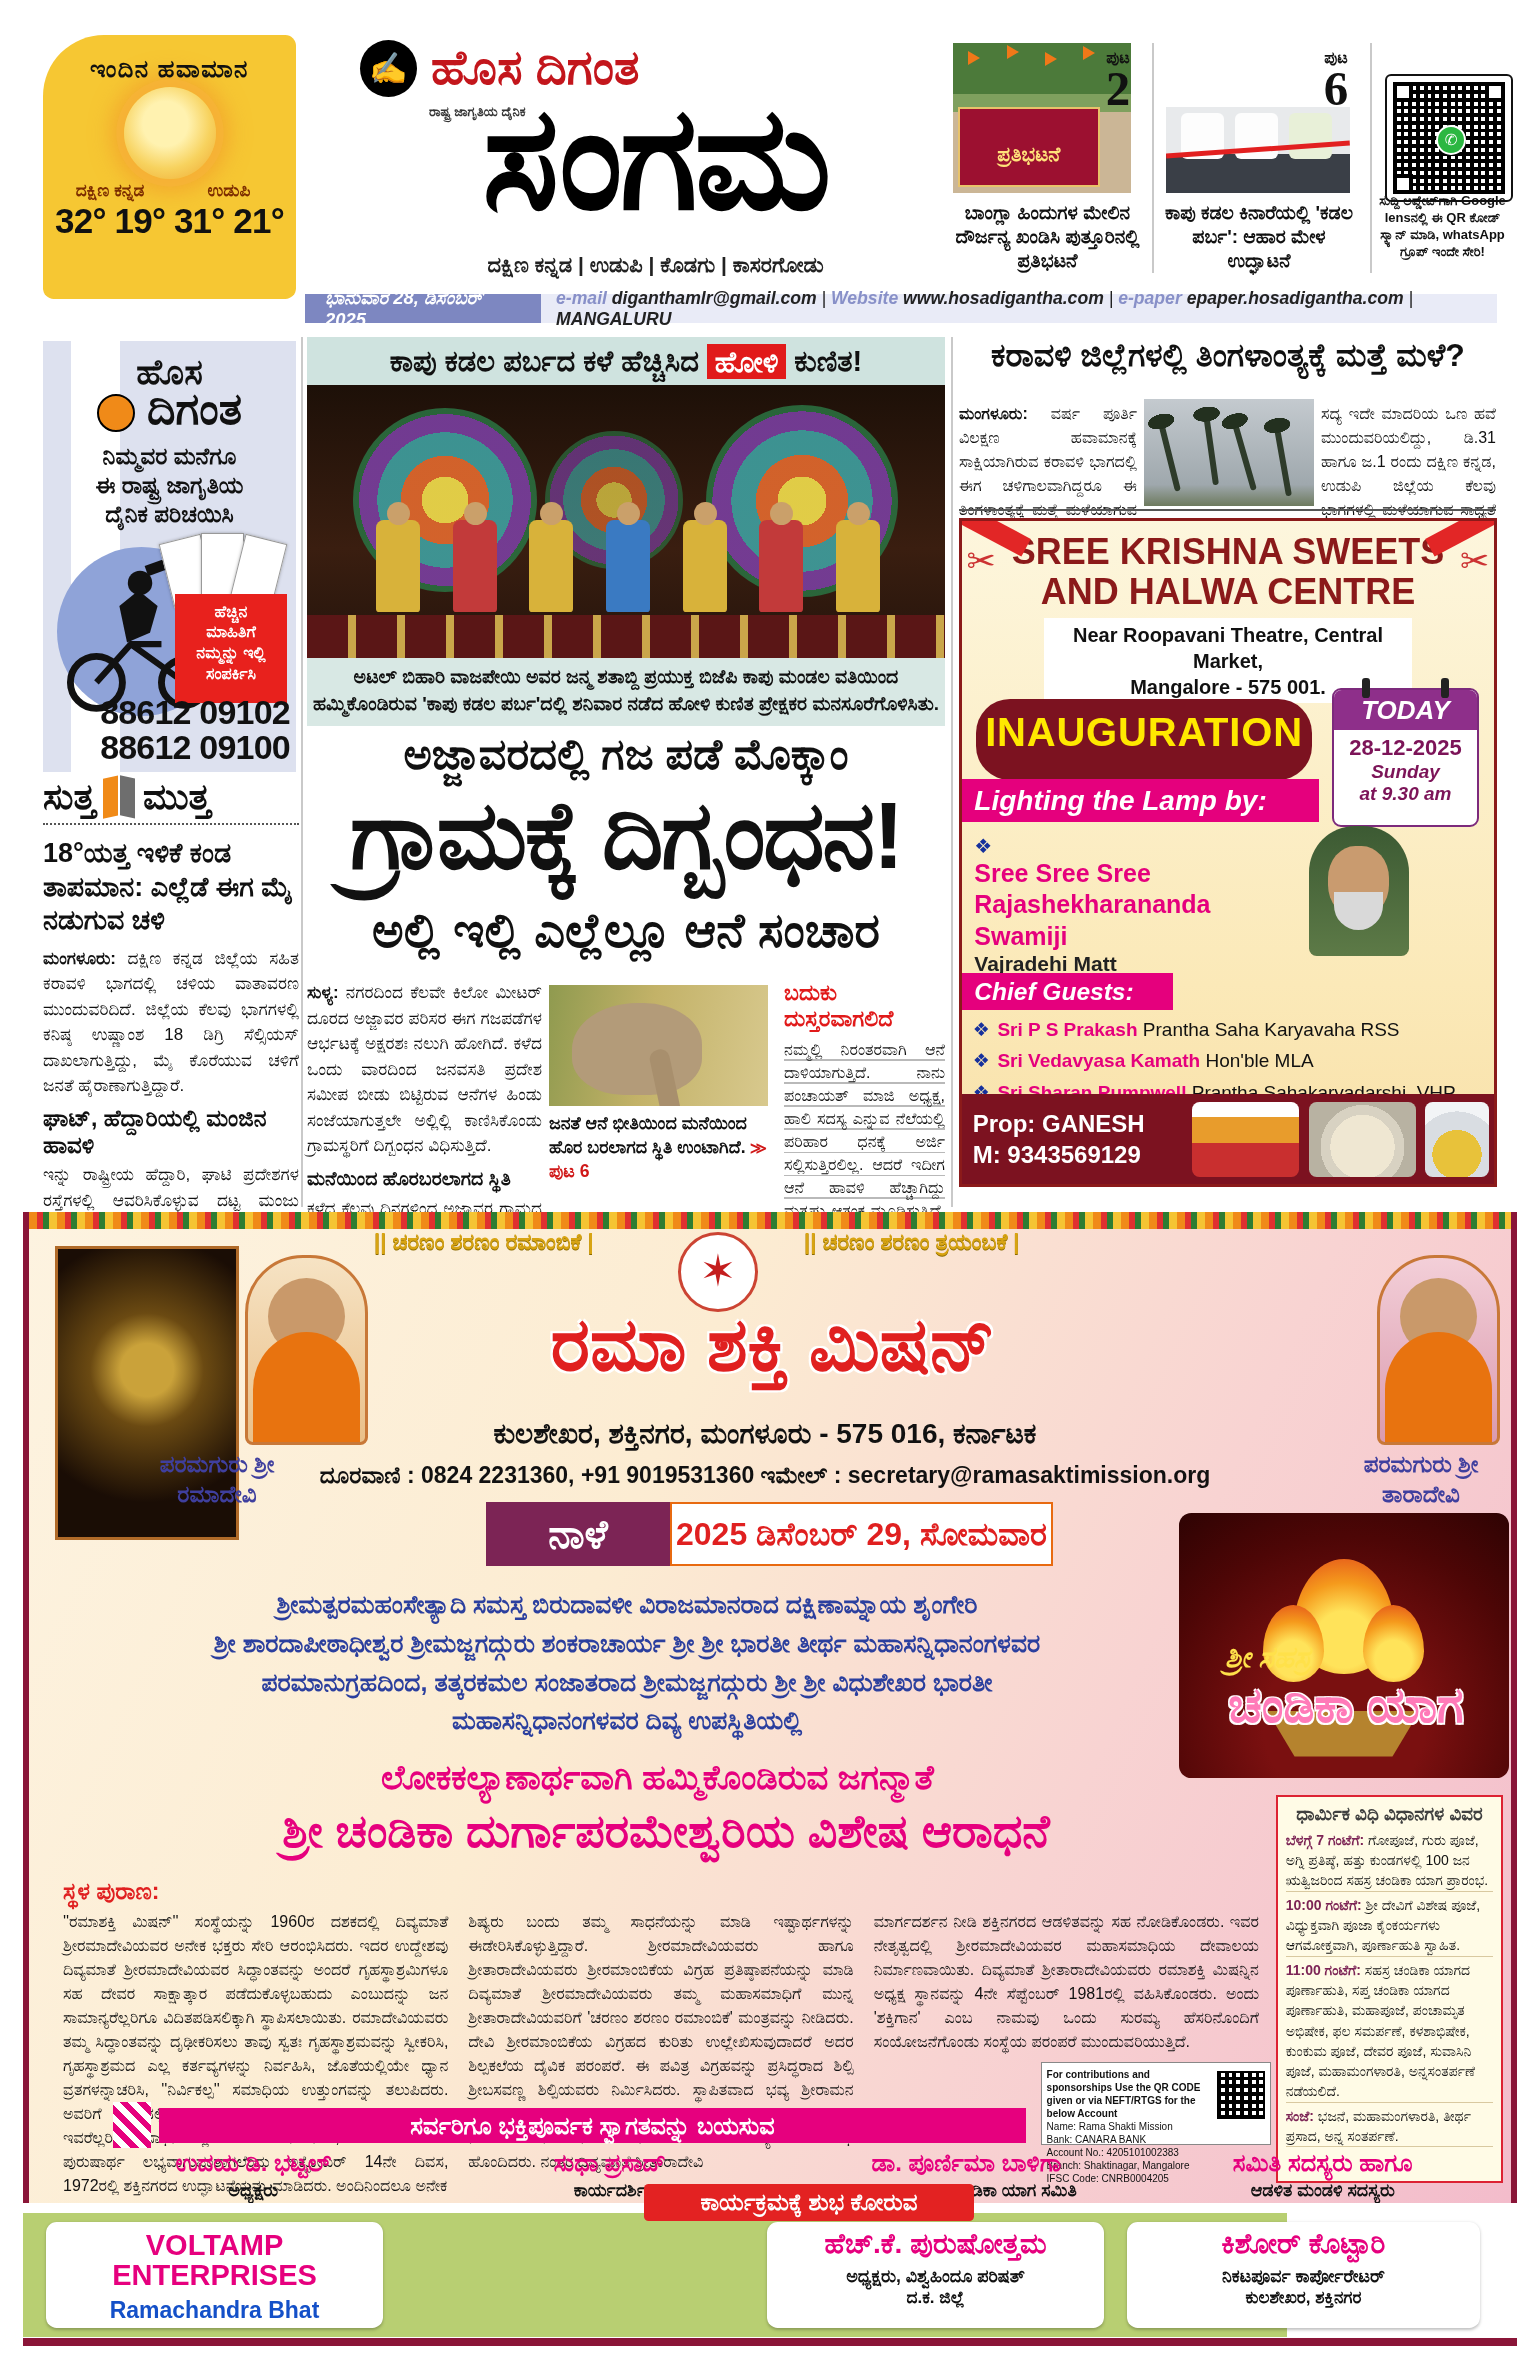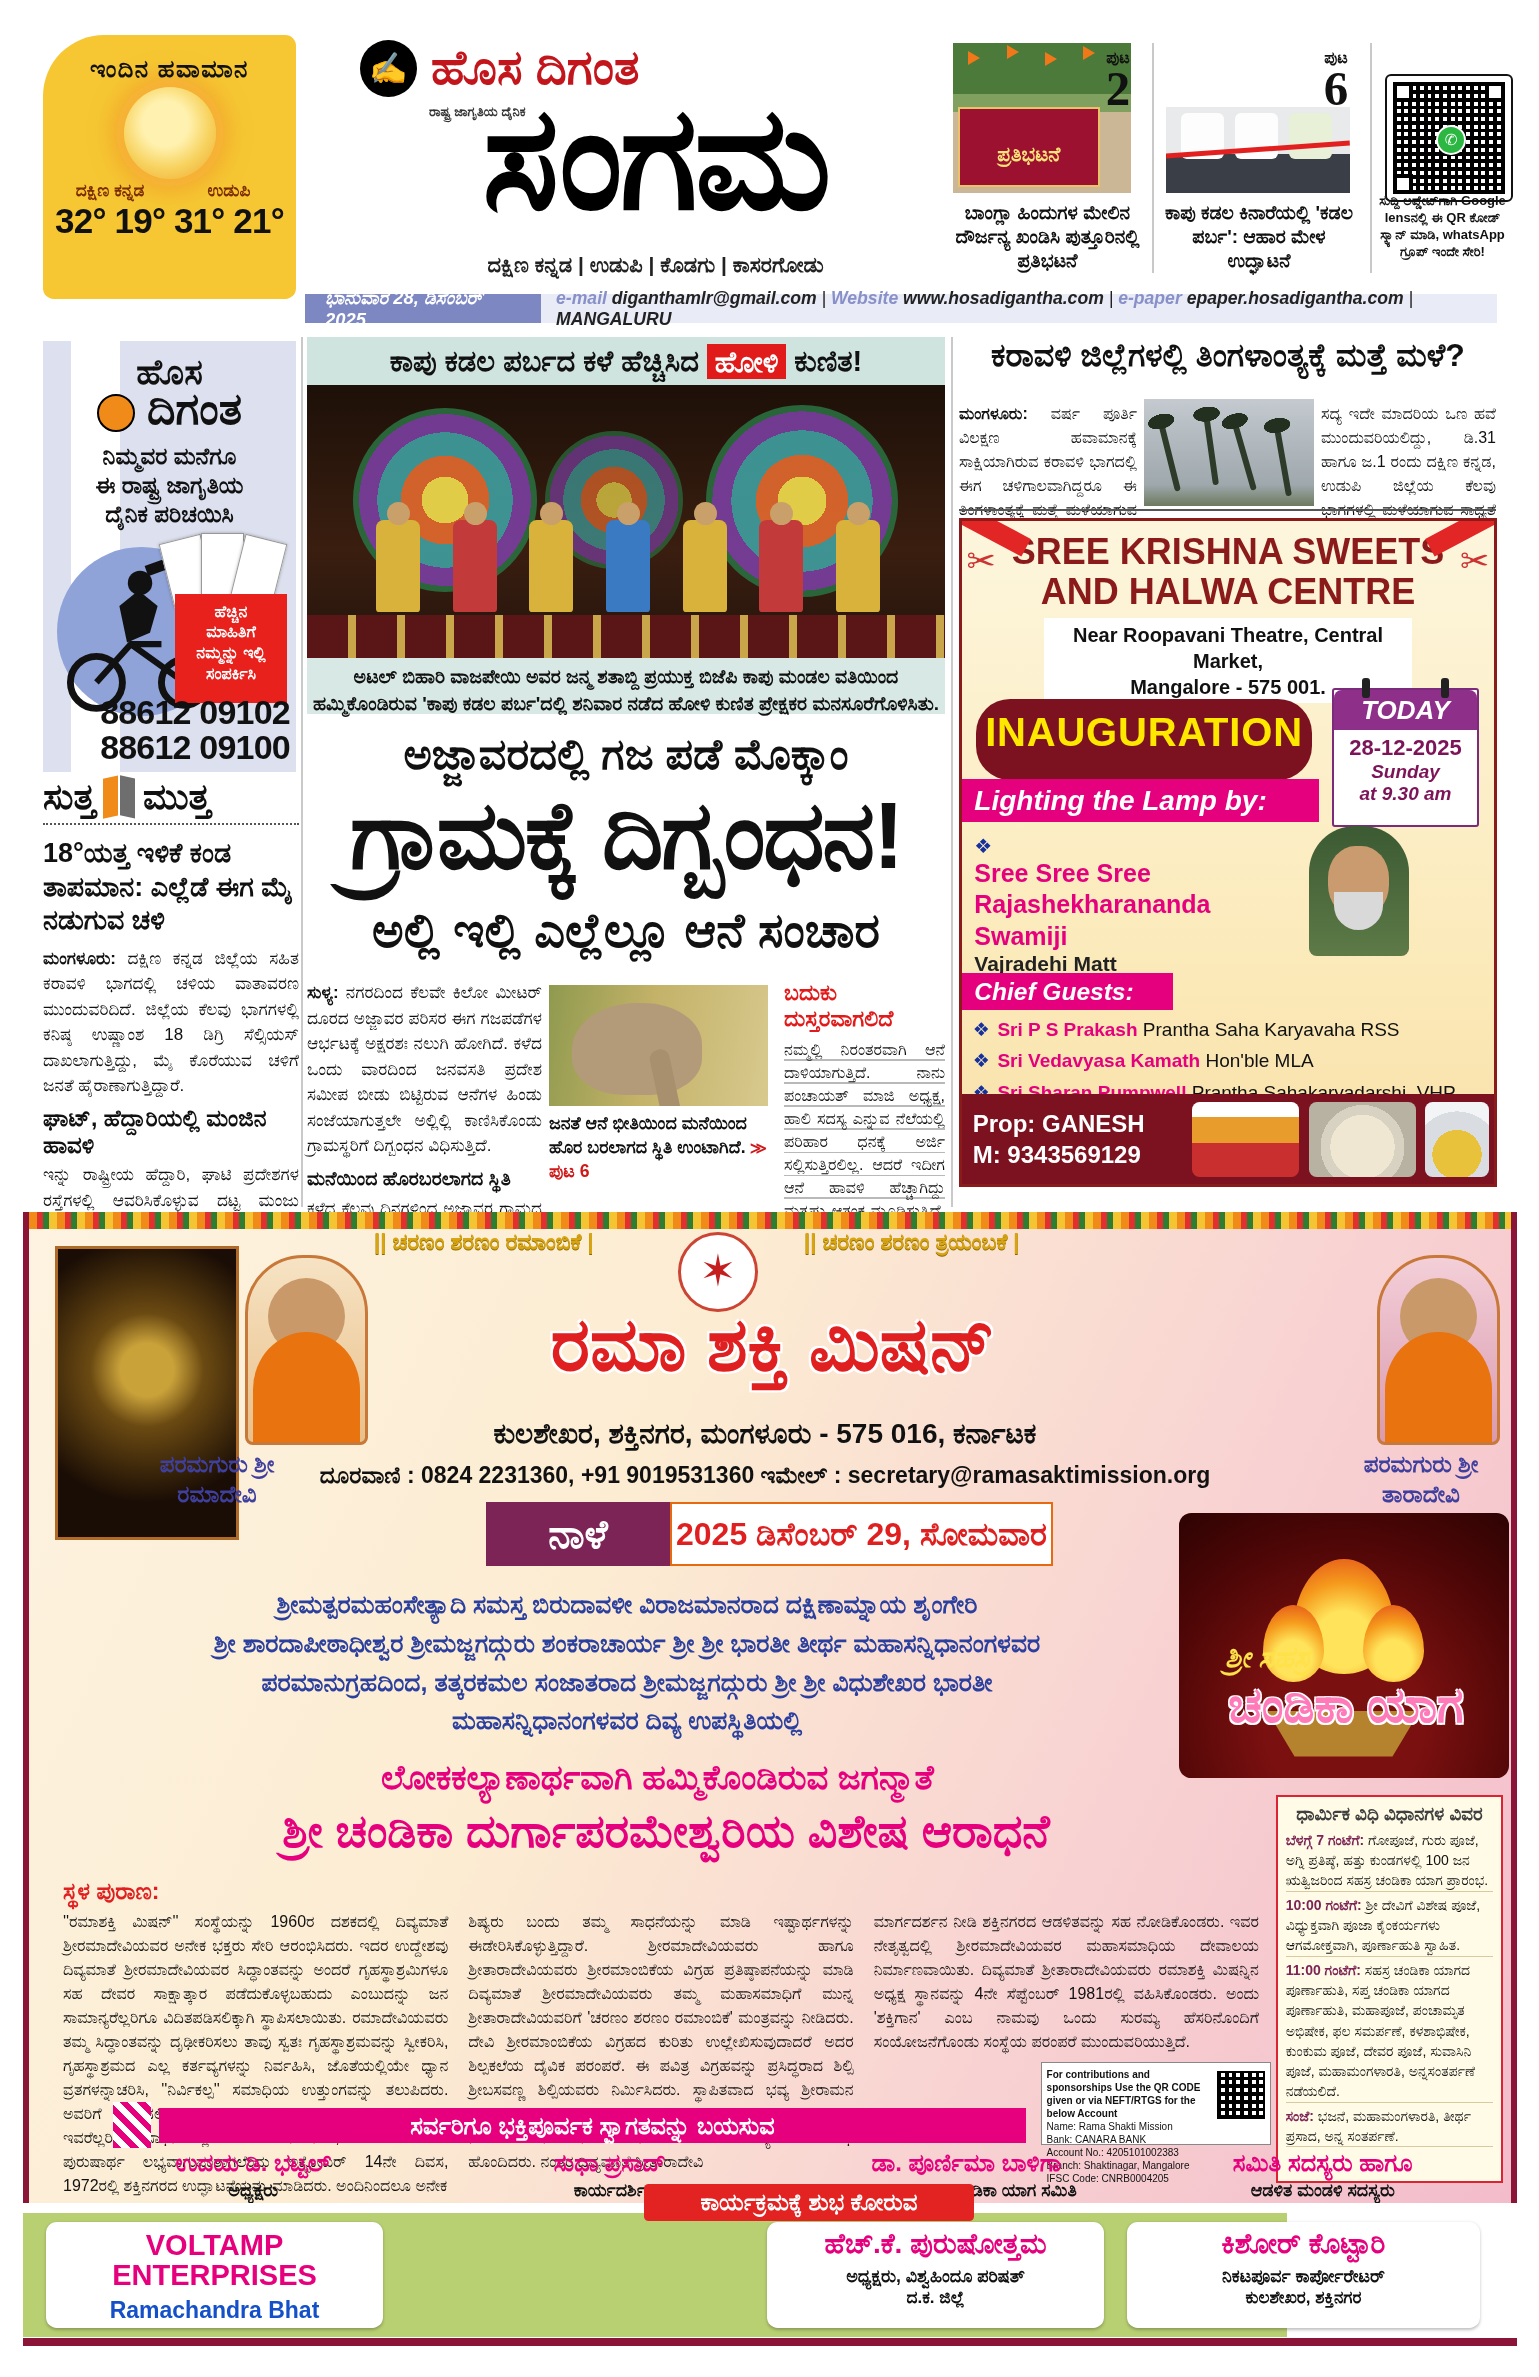--- a/index.html
+++ b/index.html
@@ -95,21 +95,21 @@
   .photohead{left:307px;top:337px;width:638px;height:48px;background:#cfe3df;
              font-size:29px;font-weight:900;text-align:center;line-height:48px;}
   .hl-red{background:#e11a1a;color:#fff;padding:1.5px 7.7px;}
   .stage{left:307px;top:385px;width:638px;height:273px;background:linear-gradient(#1d1008,#3a1e10 60%,#24140c);overflow:hidden;}
   .peacock{position:absolute;border-radius:50%;
            background:radial-gradient(circle,#f4e04d 0 18%,#e46a2e 18% 34%,#3fa0a0 34% 52%,#7a3fa0 52% 66%,#2a6e3f 66% 80%,transparent 80%);opacity:.9;}
   .performer{position:absolute;bottom:46px;width:44px;height:92px;border-radius:7.7px 7.7px 3.1px 3.1px;}
   .performer:before{content:"";position:absolute;left:50%;top:-18.4px;width:23px;height:23px;margin-left:-11.5px;border-radius:50%;background:#caa06a;}
   .skirtrow{position:absolute;left:0;bottom:0;width:100%;height:43px;
             background:repeating-linear-gradient(90deg,#5a1616 0 41px,#caa64a 41px 49px);}
-  .maincap{left:307px;top:658px;width:638px;height:56px;background:#d8e8e4;font-size:19px;font-weight:bold;
+  .maincap{left:307px;top:658px;width:638px;height:68px;background:#d8e8e4;font-size:19px;font-weight:bold;
            text-align:center;line-height:1.4;padding-top:6.1px;box-sizing:border-box;}
   .kicker{left:307px;top:730px;width:638px;text-align:center;font-size:43px;font-weight:900;}
   .bighead{left:307px;top:781px;width:638px;text-align:center;font-size:95px;font-weight:900;letter-spacing:-2.3px;}
   .deck{left:307px;top:903px;width:638px;text-align:center;font-size:48px;font-weight:900;}
   .mbody{left:307px;top:980px;width:235px;font-size:17px;line-height:1.5;text-align:justify;}
   .mbody .sh{font-size:19px;font-weight:900;}
   .ephoto{left:549px;top:985px;width:219px;height:121px;
           background:linear-gradient(100deg,#8f9a4f,#c3b268 45%,#d8c98e);overflow:hidden;}
   .ele{position:absolute;left:23px;top:18.4px;width:130px;height:92px;background:#b39b79;border-radius:50% 45% 40% 40%;}
   .ele:before{content:"";position:absolute;left:83px;top:46px;width:20px;height:69px;background:#a88f6d;border-radius:9.2px;transform:rotate(-12deg);}
@@ -132,21 +132,21 @@
   
   .sweets{left:959px;top:518px;width:538px;height:669px;border:3.8px solid #8b1a1a;box-sizing:border-box;
           background:linear-gradient(#fdf6dd,#fbe9b8 70%,#f8e0a8);overflow:hidden;}
   .sweets .rib{position:absolute;top:-3.1px;width:115px;height:69px;}
   .sweets .rib i{position:absolute;top:0;width:84px;height:20px;background:#e22626;transform:rotate(28deg);}
   .sweets .scis{position:absolute;font-size:35px;color:#c33;}
   .sw-title{margin-top:10.7px;text-align:center;color:#8b1a1a;font-size:36px;font-weight:900;line-height:1.12;}
   .sw-addr{width:368px;margin:6.1px auto 0;background:#fff;text-align:center;font-size:20px;font-weight:900;line-height:1.3;padding:3.1px 0;}
   .inaug{position:absolute;left:14px;top:178px;width:336px;height:81px;background:#7c1220;border-radius:34px;
          color:#ffe800;font-size:40px;font-weight:900;text-align:center;line-height:66px;letter-spacing:0.8px;}
-  .cal{position:absolute;left:370px;top:167px;width:143px;height:135px;background:#fff;border:2.3px solid #7c2a7c;border-radius:3px;}
+  .cal{position:absolute;left:370px;top:167px;width:143px;height:135px;background:#fff;border:2.3px solid #7c2a7c;border-radius:9px;}
   .cal .pin{position:absolute;top:-12.3px;width:7.7px;height:20px;background:#222;border-radius:3.1px;}
   .cal .hd{background:#8e2f8a;color:#fff;font-size:26px;font-weight:900;font-style:italic;text-align:center;
            border-radius:7.7px 7.7px 0 0;padding:4.6px 0;}
   .cal .dt{color:#7c1458;font-size:22px;font-weight:900;text-align:center;margin-top:4.6px;}
   .cal .dy{color:#7c1458;font-size:19px;font-weight:900;font-style:italic;text-align:center;}
   .pinkbar{position:absolute;left:0;top:258px;width:345px;height:43px;background:#e5007d;color:#fff;
            font-size:28px;font-style:italic;font-weight:bold;line-height:43px;padding-left:12.3px;}
   .lampline{position:absolute;left:12.3px;top:313px;width:330px;}
   .lampline .nm{color:#e5007d;font-size:25px;font-weight:900;line-height:1.25;}
   .lampline .sb{font-size:21px;font-weight:bold;color:#222;}

